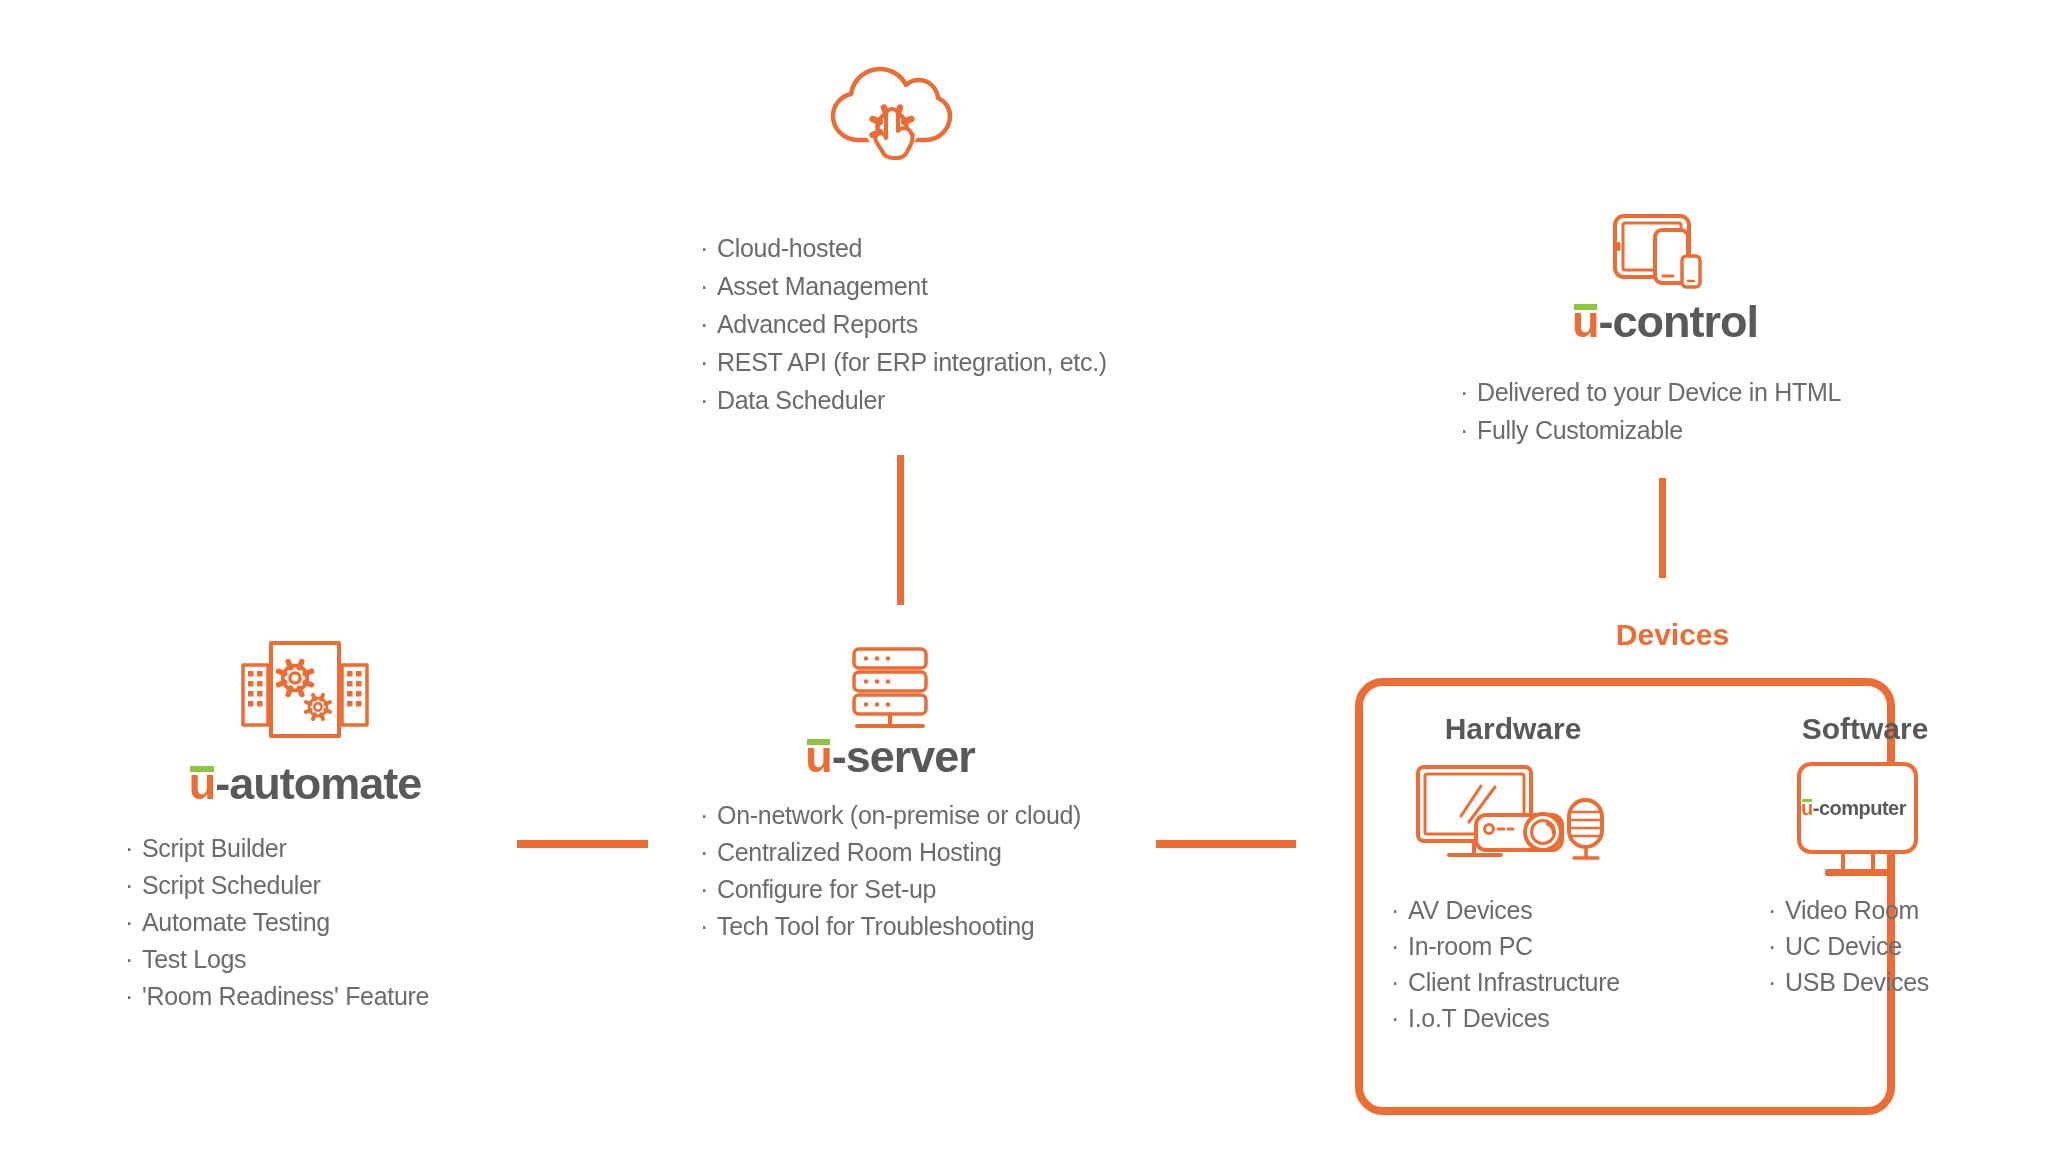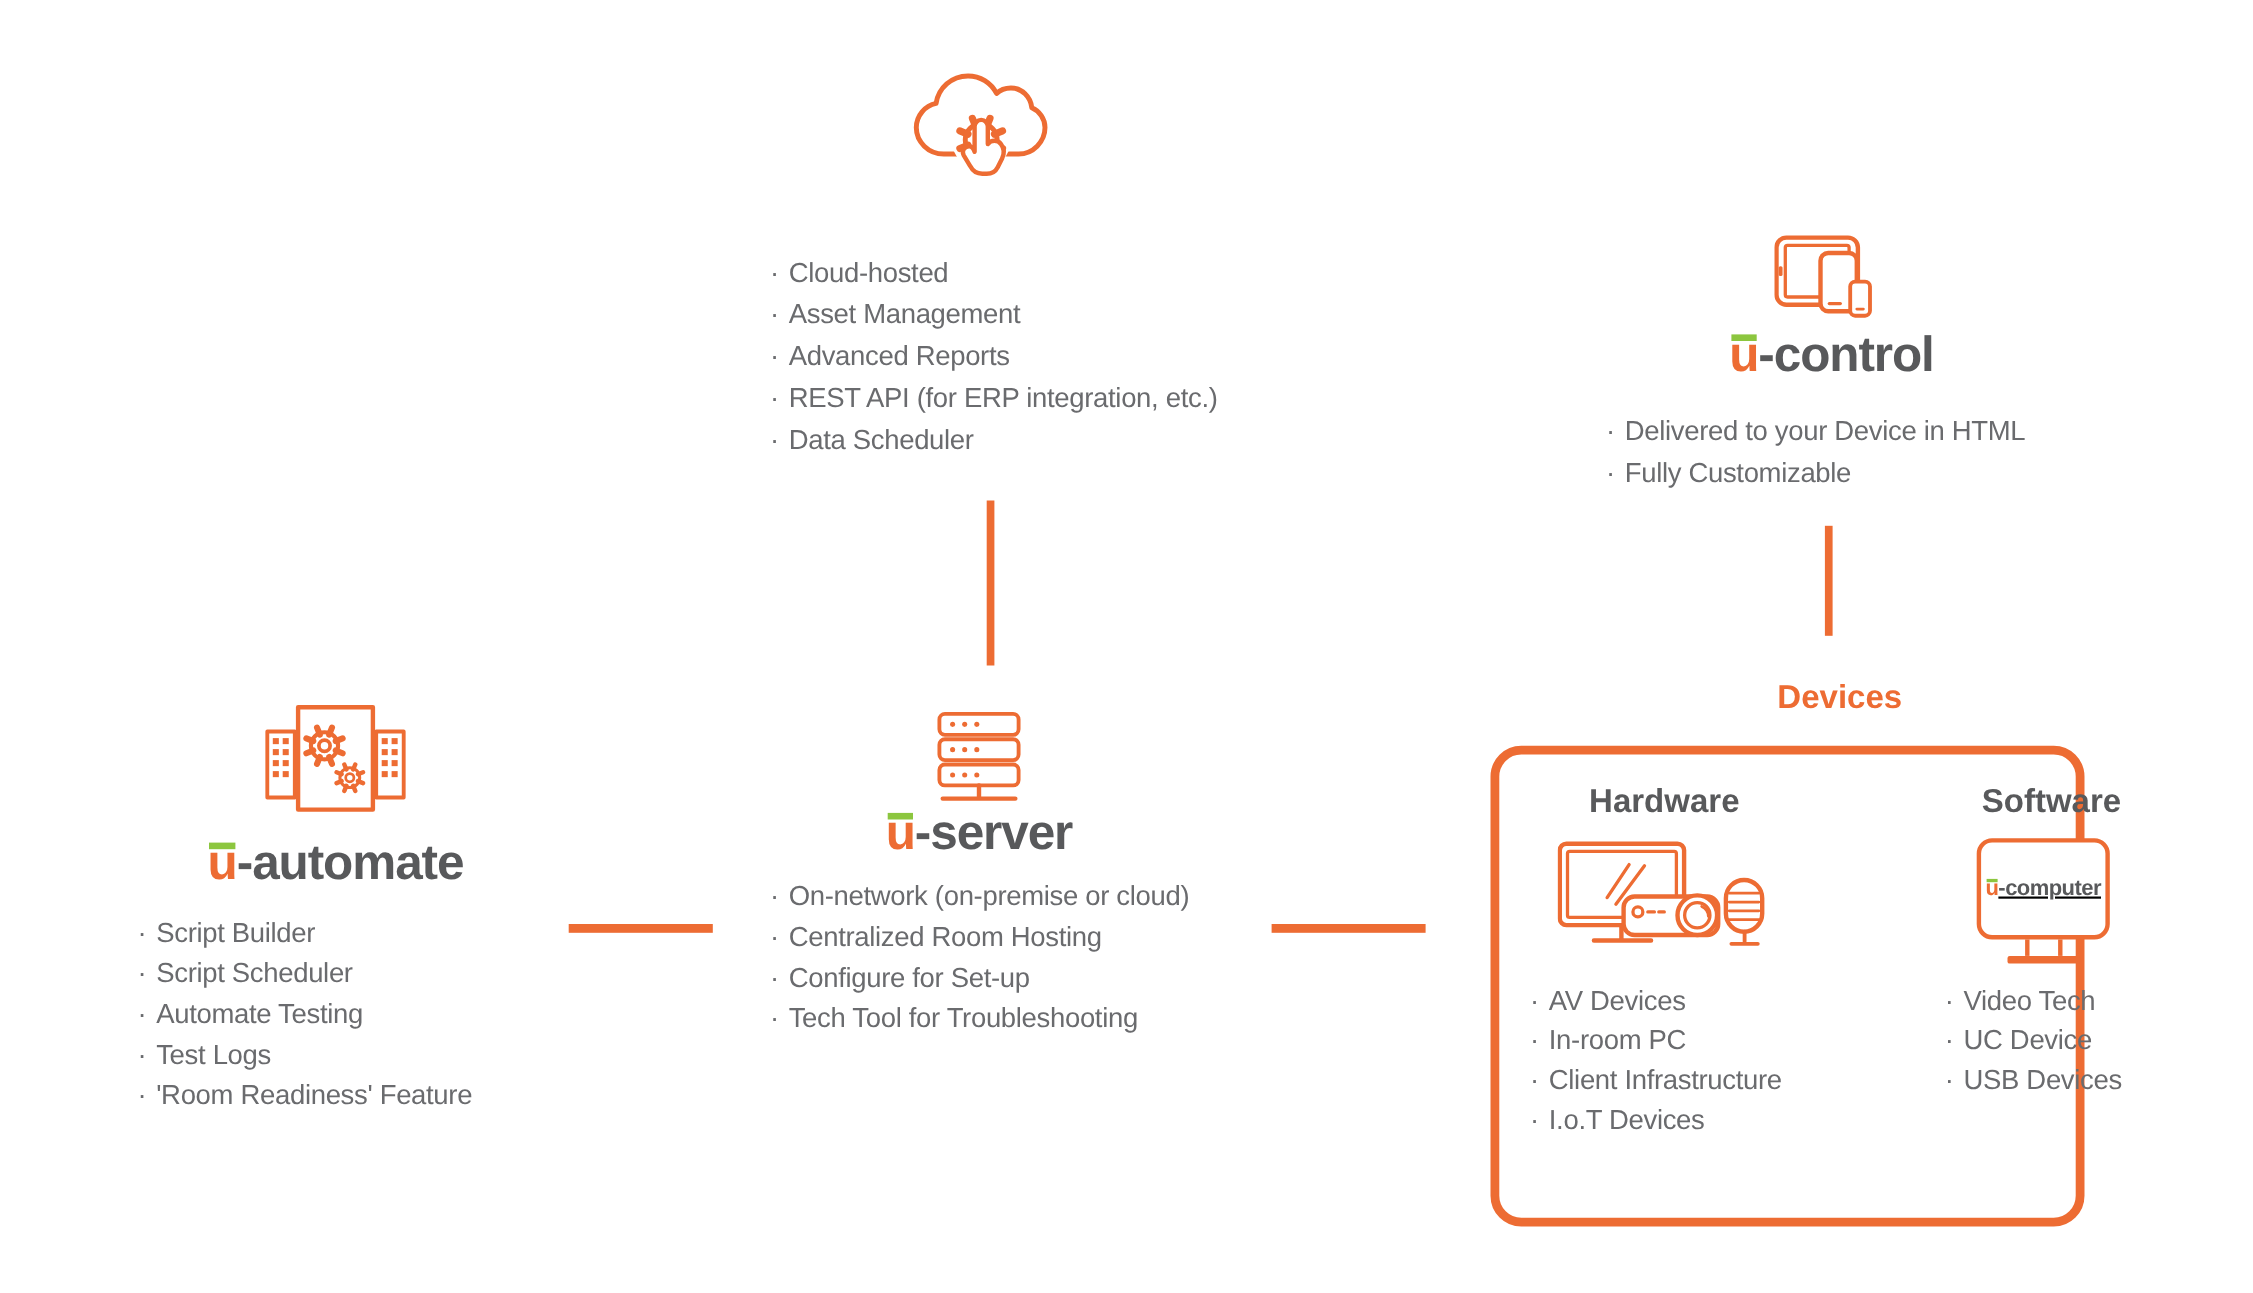--- a/index.html
+++ b/index.html
@@ -46,21 +46,21 @@
     background:var(--white,#fff);
   }
   .col-title{
     position:absolute;width:260px;text-align:center;top:26px;
     font-size:30px;font-weight:bold;color:var(--title_gray,#58595B);
   }
   .dev-icon{position:absolute;}
   .sw-monitor{
     position:absolute;left:434px;top:76px;width:121px;height:92px;box-sizing:border-box;
     border:4px solid var(--orange,#ED6C33);border-radius:14px;background:#fff;
-    display:flex;align-items:center;justify-content:center;text-decoration:underline;
+    display:flex;align-items:center;justify-content:flex-start;
   }
   .sw-monitor-label{
     font-size:20px;font-weight:bold;color:var(--title_gray,#58595B);
     letter-spacing:-0.5px;white-space:nowrap;
   }
   .sw-neck{
     position:absolute;left:478px;top:168px;width:34px;height:15px;box-sizing:border-box;
     border-left:4px solid var(--orange,#ED6C33);border-right:4px solid var(--orange,#ED6C33);
   }
   .sw-base{
@@ -296,21 +296,21 @@
           <span class="txt">Client Infrastructure</span>
         </li>
         <li class="bitem" style="line-height:36px;">
           <span class="dot">·</span>
           <span class="txt">I.o.T Devices</span>
         </li>
       </ul>
     <ul class="blist" style="left:405px;top:206px;">
         <li class="bitem" style="line-height:36px;">
           <span class="dot">·</span>
-          <span class="txt">Video Tech</span>
+          <span class="txt">Video Room</span>
         </li>
         <li class="bitem" style="line-height:36px;">
           <span class="dot">·</span>
           <span class="txt">UC Device</span>
         </li>
         <li class="bitem" style="line-height:36px;">
           <span class="dot">·</span>
           <span class="txt">USB Devices</span>
         </li>
       </ul>

